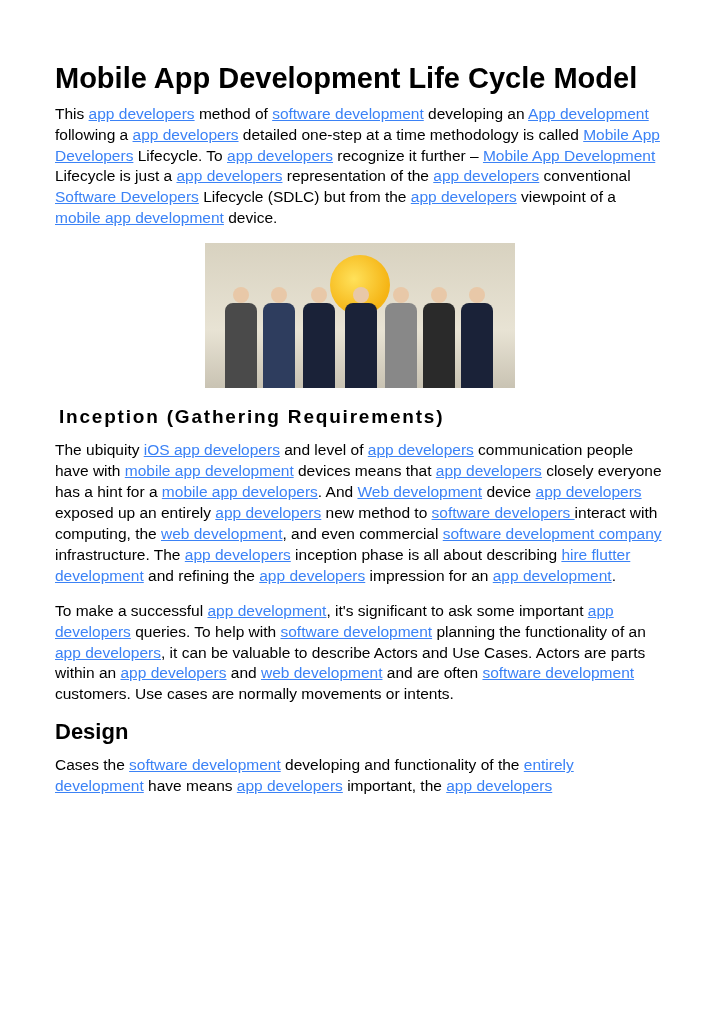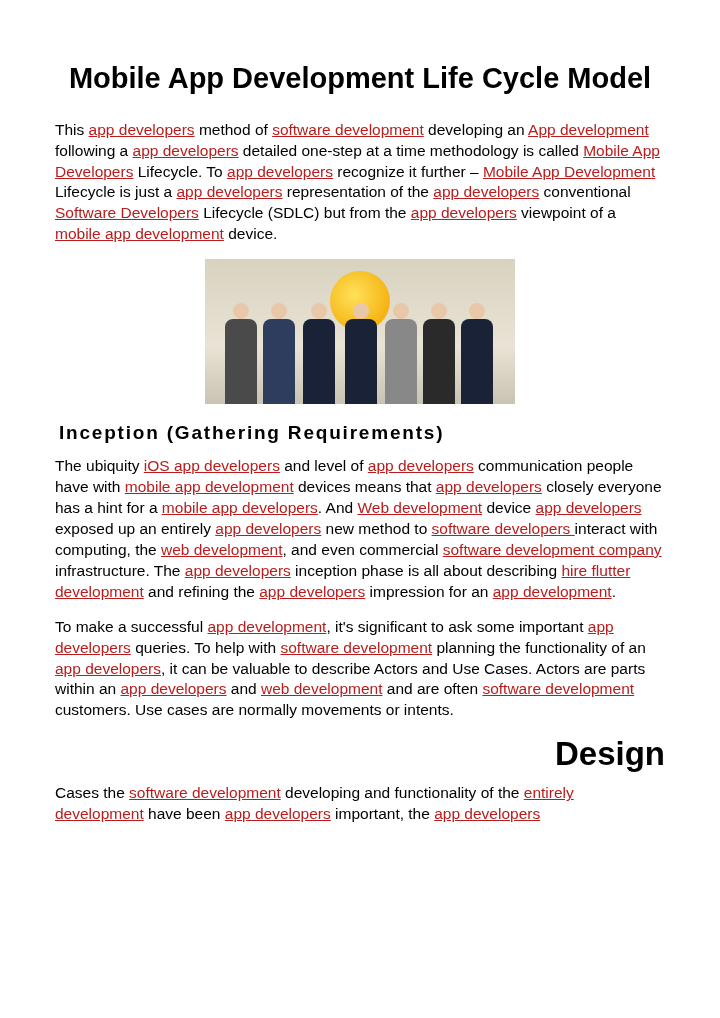--- a/index.html
+++ b/index.html
@@ -9,31 +9,30 @@
     font-family: Arial, Helvetica, sans-serif;
     color: #000;
     width: 720px;
   }
   .page {
     padding: 60px 55px 30px 55px;
   }
   h1.title {
     font-size: 29px;
     font-weight: bold;
-    text-align: center;
-    margin: 0 0 22px 0;
+    margin: 0 0 6px 0;
     line-height: 1.3;
   }
   p {
     font-size: 15.5px;
     line-height: 1.35;
     margin: 0 0 14px 0;
   }
   a {
-    color: #b91c1c;
+    color: #3b82f6;
     text-decoration: underline;
   }
   .img-wrap {
     text-align: center;
     margin: 8px 0 14px 0;
   }
   .img-placeholder {
     display: inline-block;
     width: 310px;
     height: 145px;
@@ -77,24 +76,23 @@
   .p5 { left: 180px; background:#888; }
   .p6 { left: 218px; background:#2a2a2a; }
   .p7 { left: 256px; background:#1a2238; }
   h2.sub {
     font-size: 19px;
     font-weight: bold;
     letter-spacing: 1.8px;
     margin: 2px 0 12px 4px;
   }
   h2.design {
-    font-size: 33px;
+    font-size: 22px;
     font-weight: bold;
     margin: 6px 0 10px 0;
-    text-align: right;
   }
 </style>
 </head>
 <body>
 
 <div class="page">
 
   <h1 class="title">Mobile App Development Life Cycle Model</h1>
 
   <p>
@@ -120,16 +118,16 @@
     <span>The ubiquity </span><a href="#">iOS app developers</a><span> and level of </span><a href="#">app developers</a><span> communication people have with </span><a href="#">mobile app development</a><span> devices means that </span><a href="#">app developers</a><span> closely everyone has a hint for a </span><a href="#">mobile app developers</a><span>. And </span><a href="#">Web development</a><span> device </span><a href="#">app developers</a><span> exposed up an entirely </span><a href="#">app developers</a><span> new method to </span><a href="#">software developers </a><span> interact with computing, the </span><a href="#">web development</a><span>, and even commercial </span><a href="#">software development company</a><span> infrastructure. The </span><a href="#">app developers</a><span> inception phase is all about describing </span><a href="#">hire flutter development</a><span> and refining the </span><a href="#">app developers</a><span> impression for an </span><a href="#">app development</a><span>.</span>
   </p>
 
   <p>
     <span>To make a successful </span><a href="#">app development</a><span>, it's significant to ask some important </span><a href="#">app developers</a><span> queries.  To help with </span><a href="#">software development</a><span> planning the functionality of an </span><a href="#">app developers</a><span>, it can be valuable to describe Actors and Use Cases. Actors are parts within an </span><a href="#">app developers</a><span> and </span><a href="#">web development</a><span> and are often </span><a href="#">software development</a><span> customers. Use cases are normally movements or intents.</span>
   </p>
 
   <h2 class="design">Design</h2>
 
   <p>
-    <span>Cases the </span><a href="#">software development</a><span> developing and functionality of the </span><a href="#">entirely development</a><span> have been </span><a href="#">app developers</a><span> important, the </span><a href="#">app developers</a>
+    <span>Cases the </span><a href="#">software development</a><span> developing and functionality of the </span><a href="#">entirely development</a><span> have means </span><a href="#">app developers</a><span> important, the </span><a href="#">app developers</a>
   </p>
 
 </div>
 
 </body></html>

